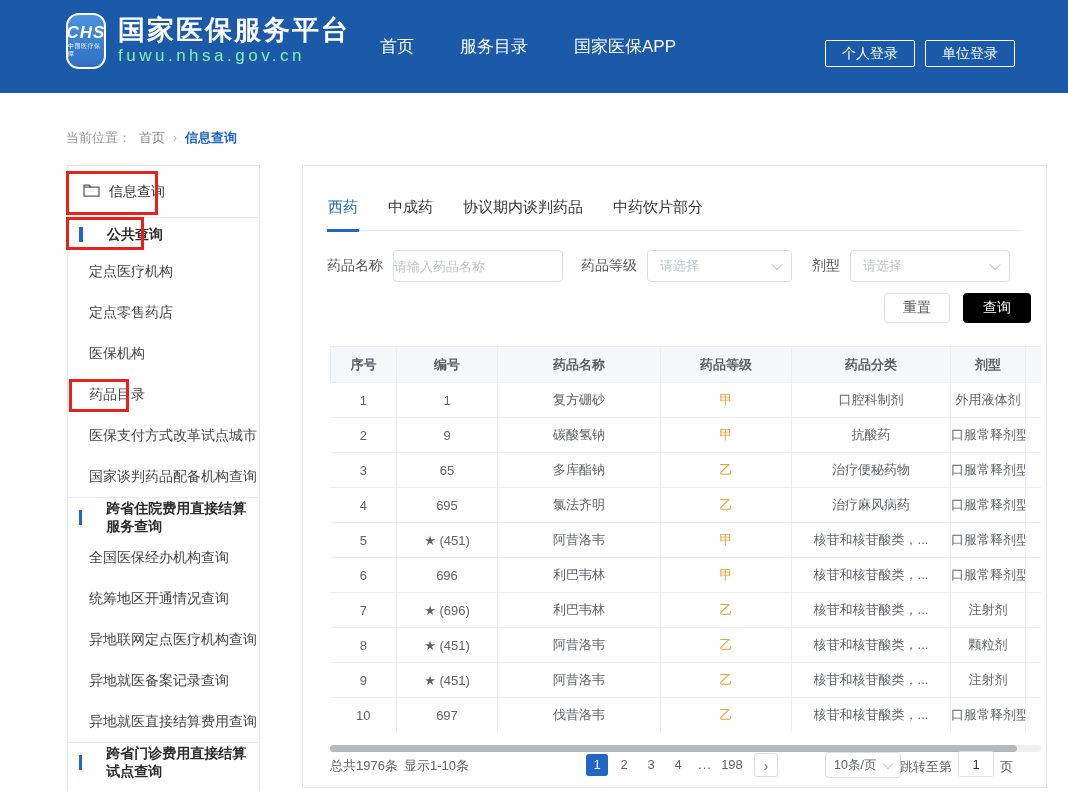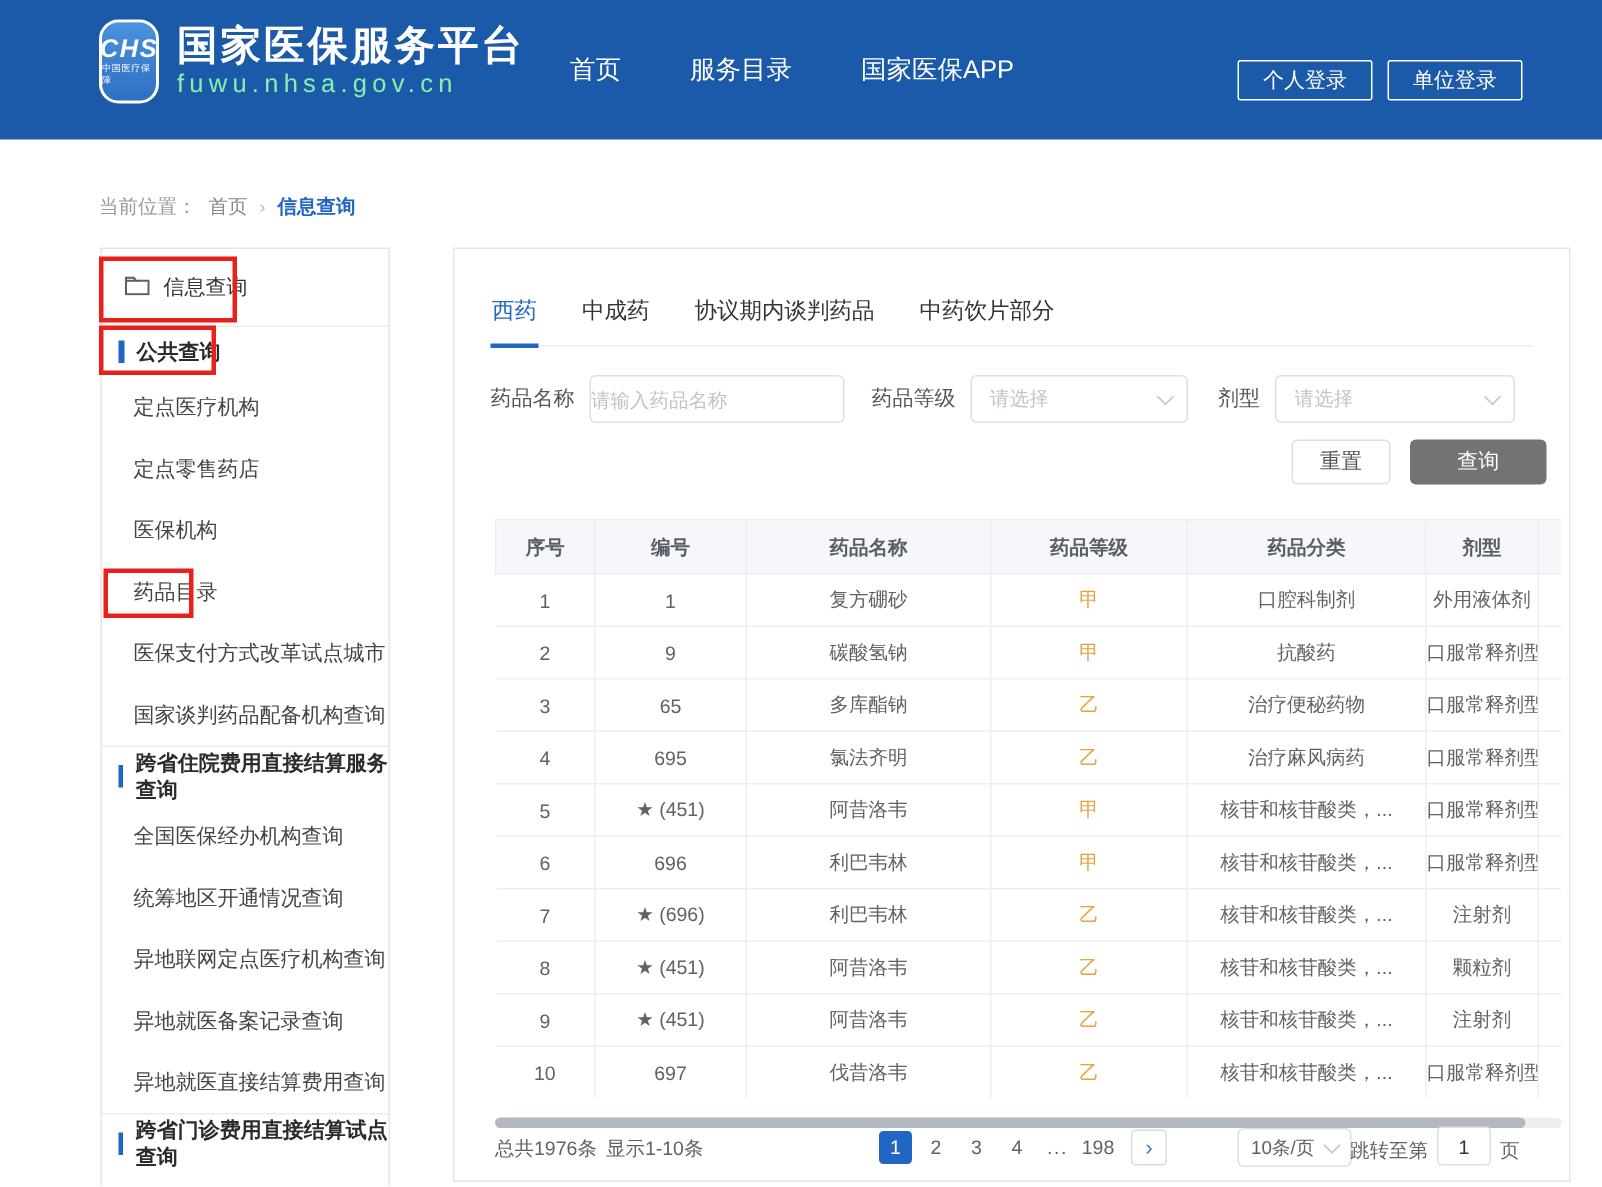--- a/index.html
+++ b/index.html
@@ -23,21 +23,21 @@
 
   
   .breadcrumb { position:absolute; left:66px; top:129px; font-size:13px; color:#999; display:flex; gap:8px; align-items:center; }
   .breadcrumb .crumb-home { color:#888; text-decoration:none; cursor:pointer; }
   .breadcrumb .sep { color:#bbb; font-size:12px; }
   .breadcrumb .current { color:#2166c2; font-weight:bold; text-decoration:none; cursor:pointer; }
 
   
   .sidebar { position:absolute; left:67px; top:165px; width:193px; height:626px; background:#fff; border:1px solid #e6e6e6; border-bottom:none; }
   .side-root { height:52px; display:flex; align-items:center; gap:9px; padding-left:15px; font-size:14px; color:#333; border-bottom:1px solid #ececec; cursor:pointer; }
-  .side-section { height:40px; display:flex; align-items:center; gap:8px; padding-left:11px; font-size:14px; font-weight:bold; color:#2b2b2b; cursor:pointer; }
+  .side-section { height:40px; display:flex; align-items:center; gap:24px; padding-left:11px; font-size:14px; font-weight:bold; color:#2b2b2b; cursor:pointer; }
   .side-section.first { height:33px; }
   .side-section.bordered { border-top:1px solid #ececec; }
   .side-section .bar { width:4px; height:15px; background:#2166c2; }
   .side-item { height:41px; display:flex; align-items:center; padding-left:21px; font-size:14px; color:#454545; cursor:pointer; }
 
   
   .panel { position:absolute; left:283px; top:165px; width:745px; height:623px; background:#fff; border:1px solid #e6e6e6;margin-left:19px; }
   .tabs { position:absolute; left:24px; right:24px; top:28px; display:flex; gap:28px; align-items:flex-end; border-bottom:1px solid #e9ebf0; }
   .tab { font-size:15px; color:#333; padding:4px 1px 12px; border-bottom:3px solid transparent; margin-bottom:-2px; cursor:pointer; }
   .tab.active { color:#2166c2; border-bottom-color:#2166c2; }
@@ -47,21 +47,21 @@
   .text-input { width:170px; height:32px; border:1px solid #dcdfe6; border-radius:4px; padding:0 0; font-size:13px; font-family:inherit; color:#333; }
   .text-input::placeholder { color:#bfc4cc; }
   .sel { height:32px; border:1px solid #dcdfe6; border-radius:4px; display:flex; align-items:center; justify-content:space-between; padding:0 10px 0 12px; cursor:pointer; background:#fff; }
   .sel .sel-text { font-size:13px; color:#bfc4cc; }
   .chev { width:8px; height:8px; border-right:1.5px solid #c0c4cc; border-bottom:1.5px solid #c0c4cc; transform:rotate(45deg) translate(-1px,-1px); }
   .ml18 { margin-left:18px; } .ml20 { margin-left:20px; }
   .w145 { width:145px; } .w160 { width:160px; }
 
   .btn-row { position:absolute; top:127px; right:15px; display:flex; gap:13px; }
   .btn-plain { width:66px; height:30px; background:#fff; border:1px solid #dcdfe6; border-radius:4px; color:#555; font-size:14px; font-family:inherit; cursor:pointer; }
-  .btn-primary { width:91px; height:30px; background:#737373; border:none; border-radius:4px; color:#fff; font-size:14px; font-family:inherit; cursor:pointer; }
+  .btn-primary { width:68px; height:30px; background:#000000; border:none; border-radius:4px; color:#fff; font-size:14px; font-family:inherit; cursor:pointer; }
 
   
   .table-wrap { position:absolute; left:27px; top:180px; width:711px; height:386px; overflow:hidden; }
   table { border-collapse:collapse; table-layout:fixed; width:815px; }
   th { height:36px; background:#f5f7fa; color:#5a5e66; font-size:13px; font-weight:bold; border:1px solid #ebeef5; }
   td { height:35px; text-align:center; color:#606266; font-size:13px; border:1px solid #ebeef5; border-left:none; border-right:1px solid #ebeef5;
        white-space:nowrap; overflow:hidden; }
   td.grade { color:#e6a23c; }
 
   .hscroll { position:absolute; left:27px; top:579px; width:711px; height:7px; background:#efefef; border-radius:4px; }

